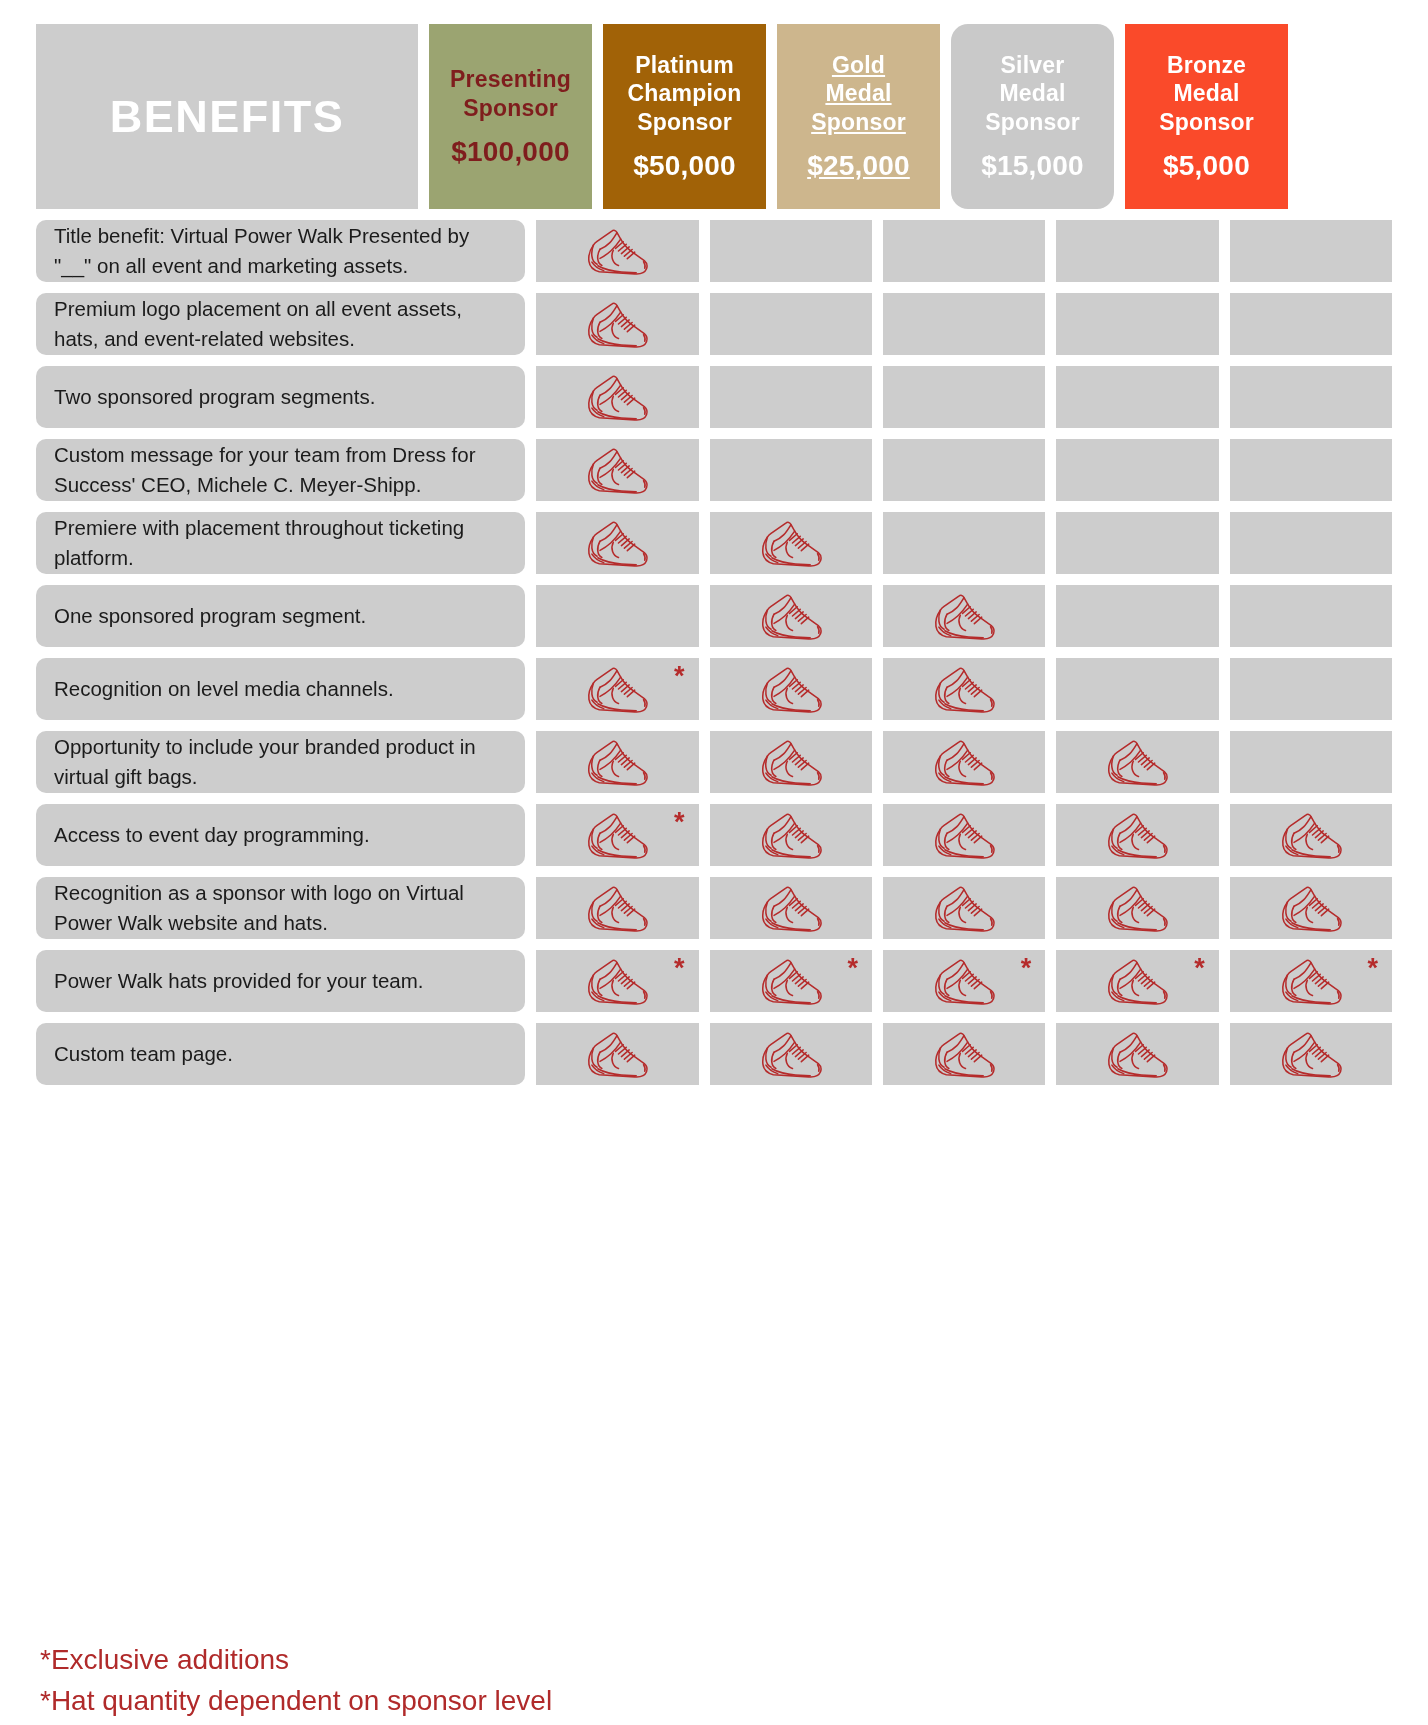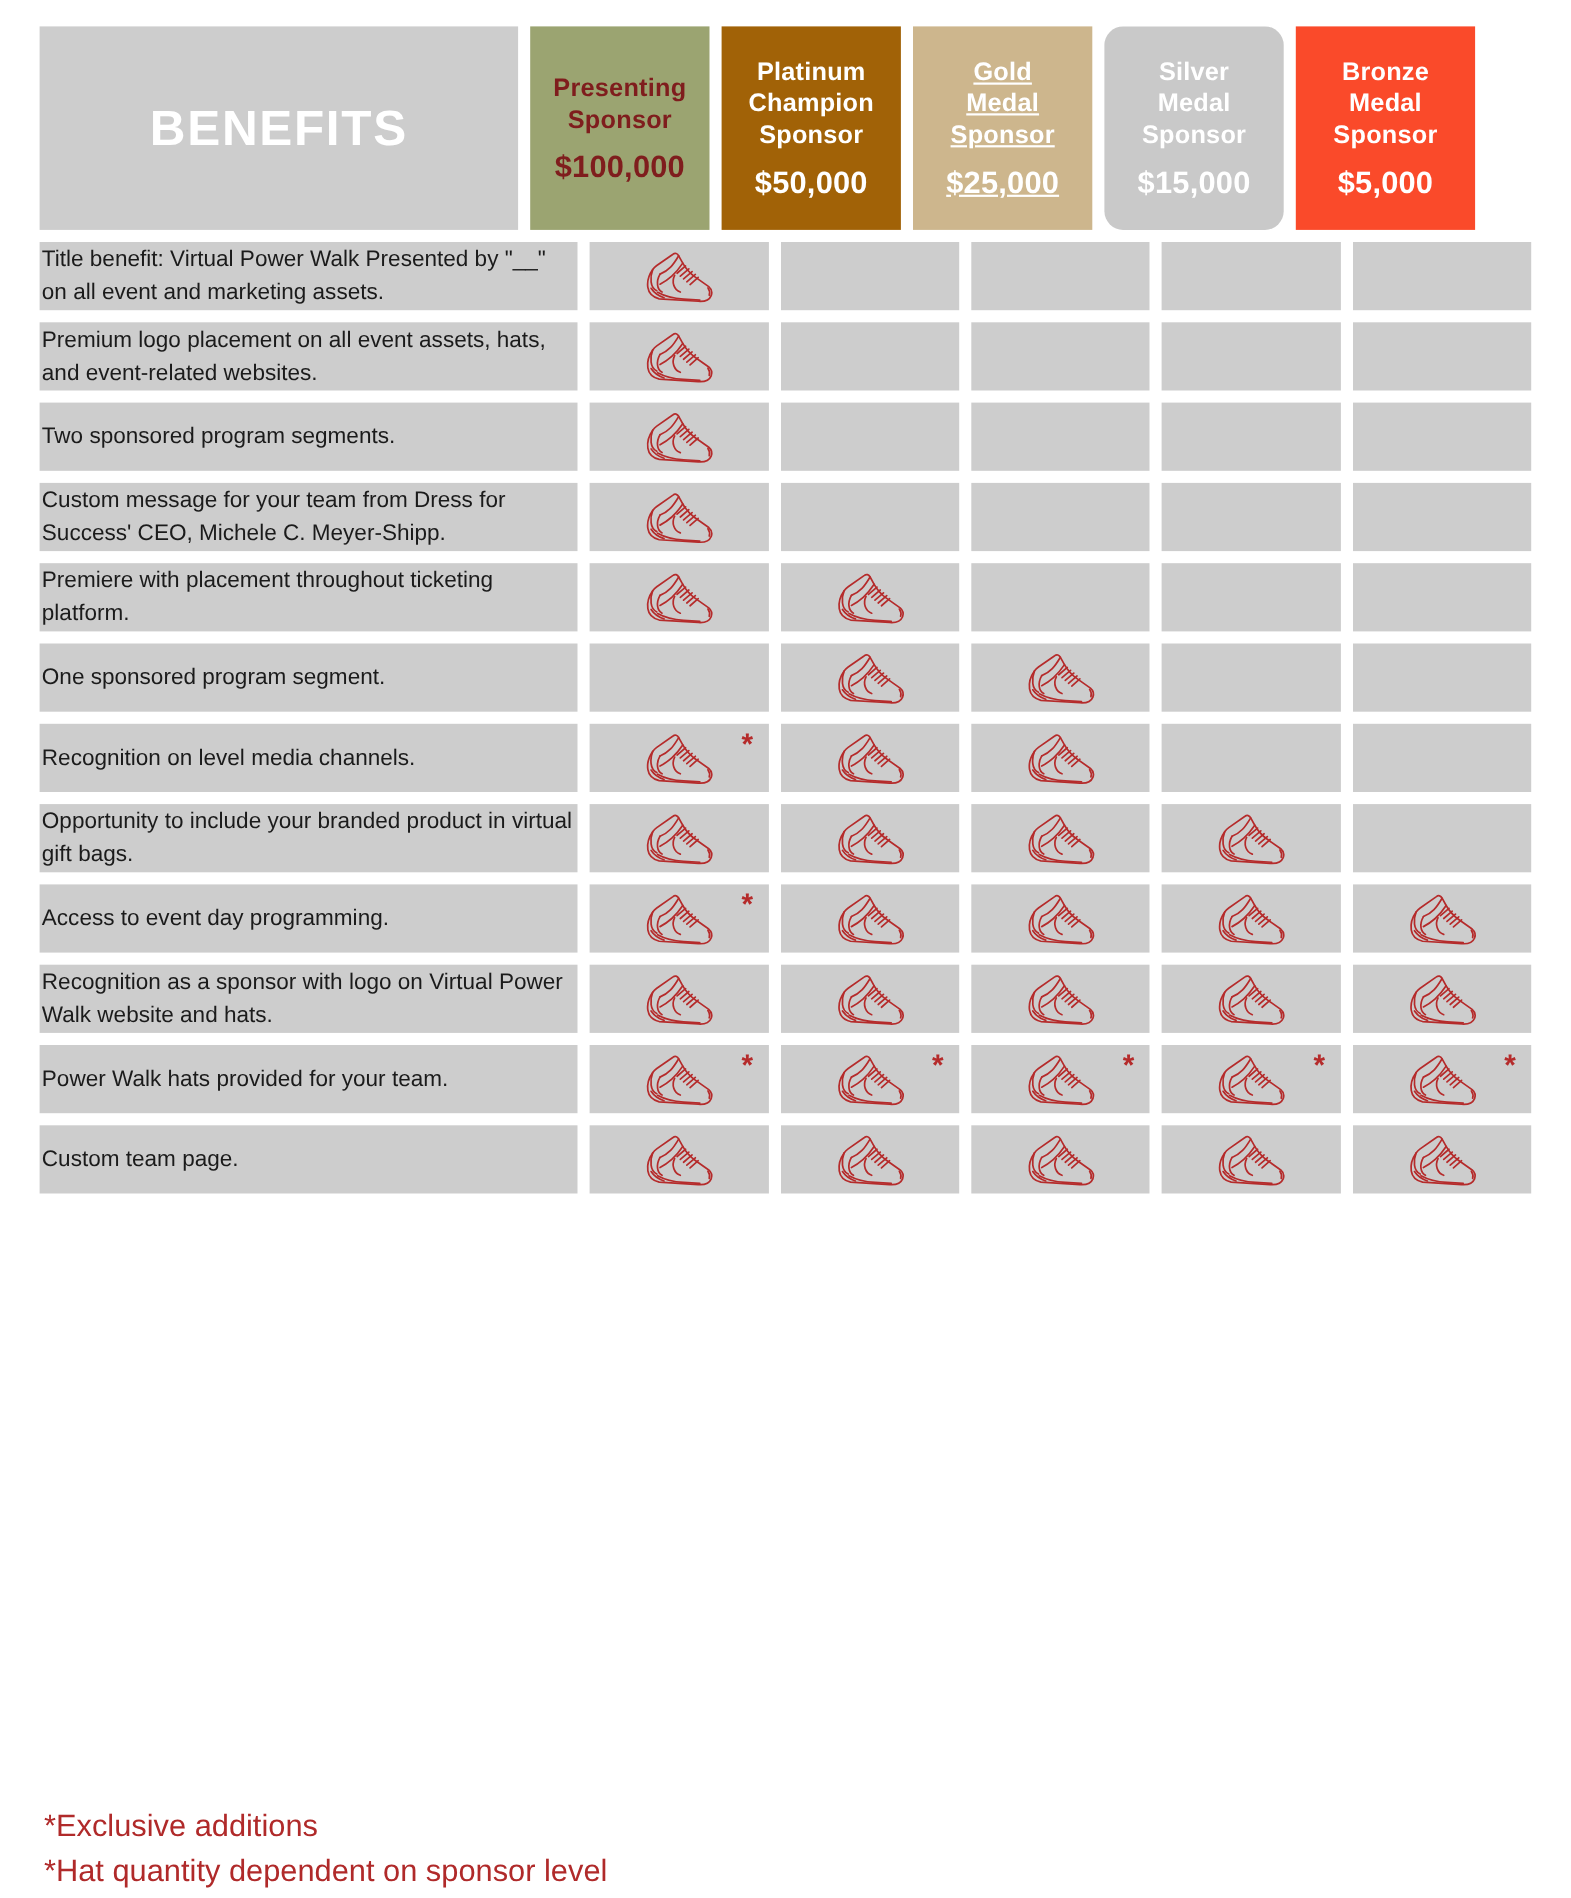--- a/index.html
+++ b/index.html
@@ -12,21 +12,21 @@
 
   .grid{
     position:absolute;
     left:36px; top:24px;
     width:1356px;
   }
 
   
   .hrow{display:flex;gap:11px;align-items:stretch;height:185px;}
   .hcell-benefits{
-    width:435px;
+    width:382px;
     background:#cdcdcd;
     display:flex;align-items:center;justify-content:center;
     color:#ffffff;
     font-size:45px;font-weight:bold;letter-spacing:1.5px;
   }
   .hcell{
     width:163px;
     display:flex;flex-direction:column;align-items:center;justify-content:center;
     text-align:center;color:#ffffff;
     padding:6px 4px;box-sizing:border-box;
@@ -38,24 +38,25 @@
   .hcell .amt{
     font-size:28px;font-weight:bold;margin-top:14px;letter-spacing:.2px;
   }
 
   
   .brow{display:flex;gap:11px;align-items:stretch;margin-top:11px;}
   .bcell-label{
     width:491px;
     background:#cdcdcd;
     display:flex;align-items:center;
-    padding:0 2px;box-sizing:border-box;
+    padding:0 18px;box-sizing:border-box;
     color:#1b1b1b;
     font-size:20.5px;line-height:1.45;
     font-weight:400;
+    border-radius:10px;
   }
   .bcell{
     width:163px;
     background:#cdcdcd;
     position:relative;
     display:flex;align-items:center;justify-content:center;
   }
   .bcell.blank{}
   .shoe{width:74px;height:62px;display:block;}
   .shoe svg{width:100%;height:100%;display:block;}

